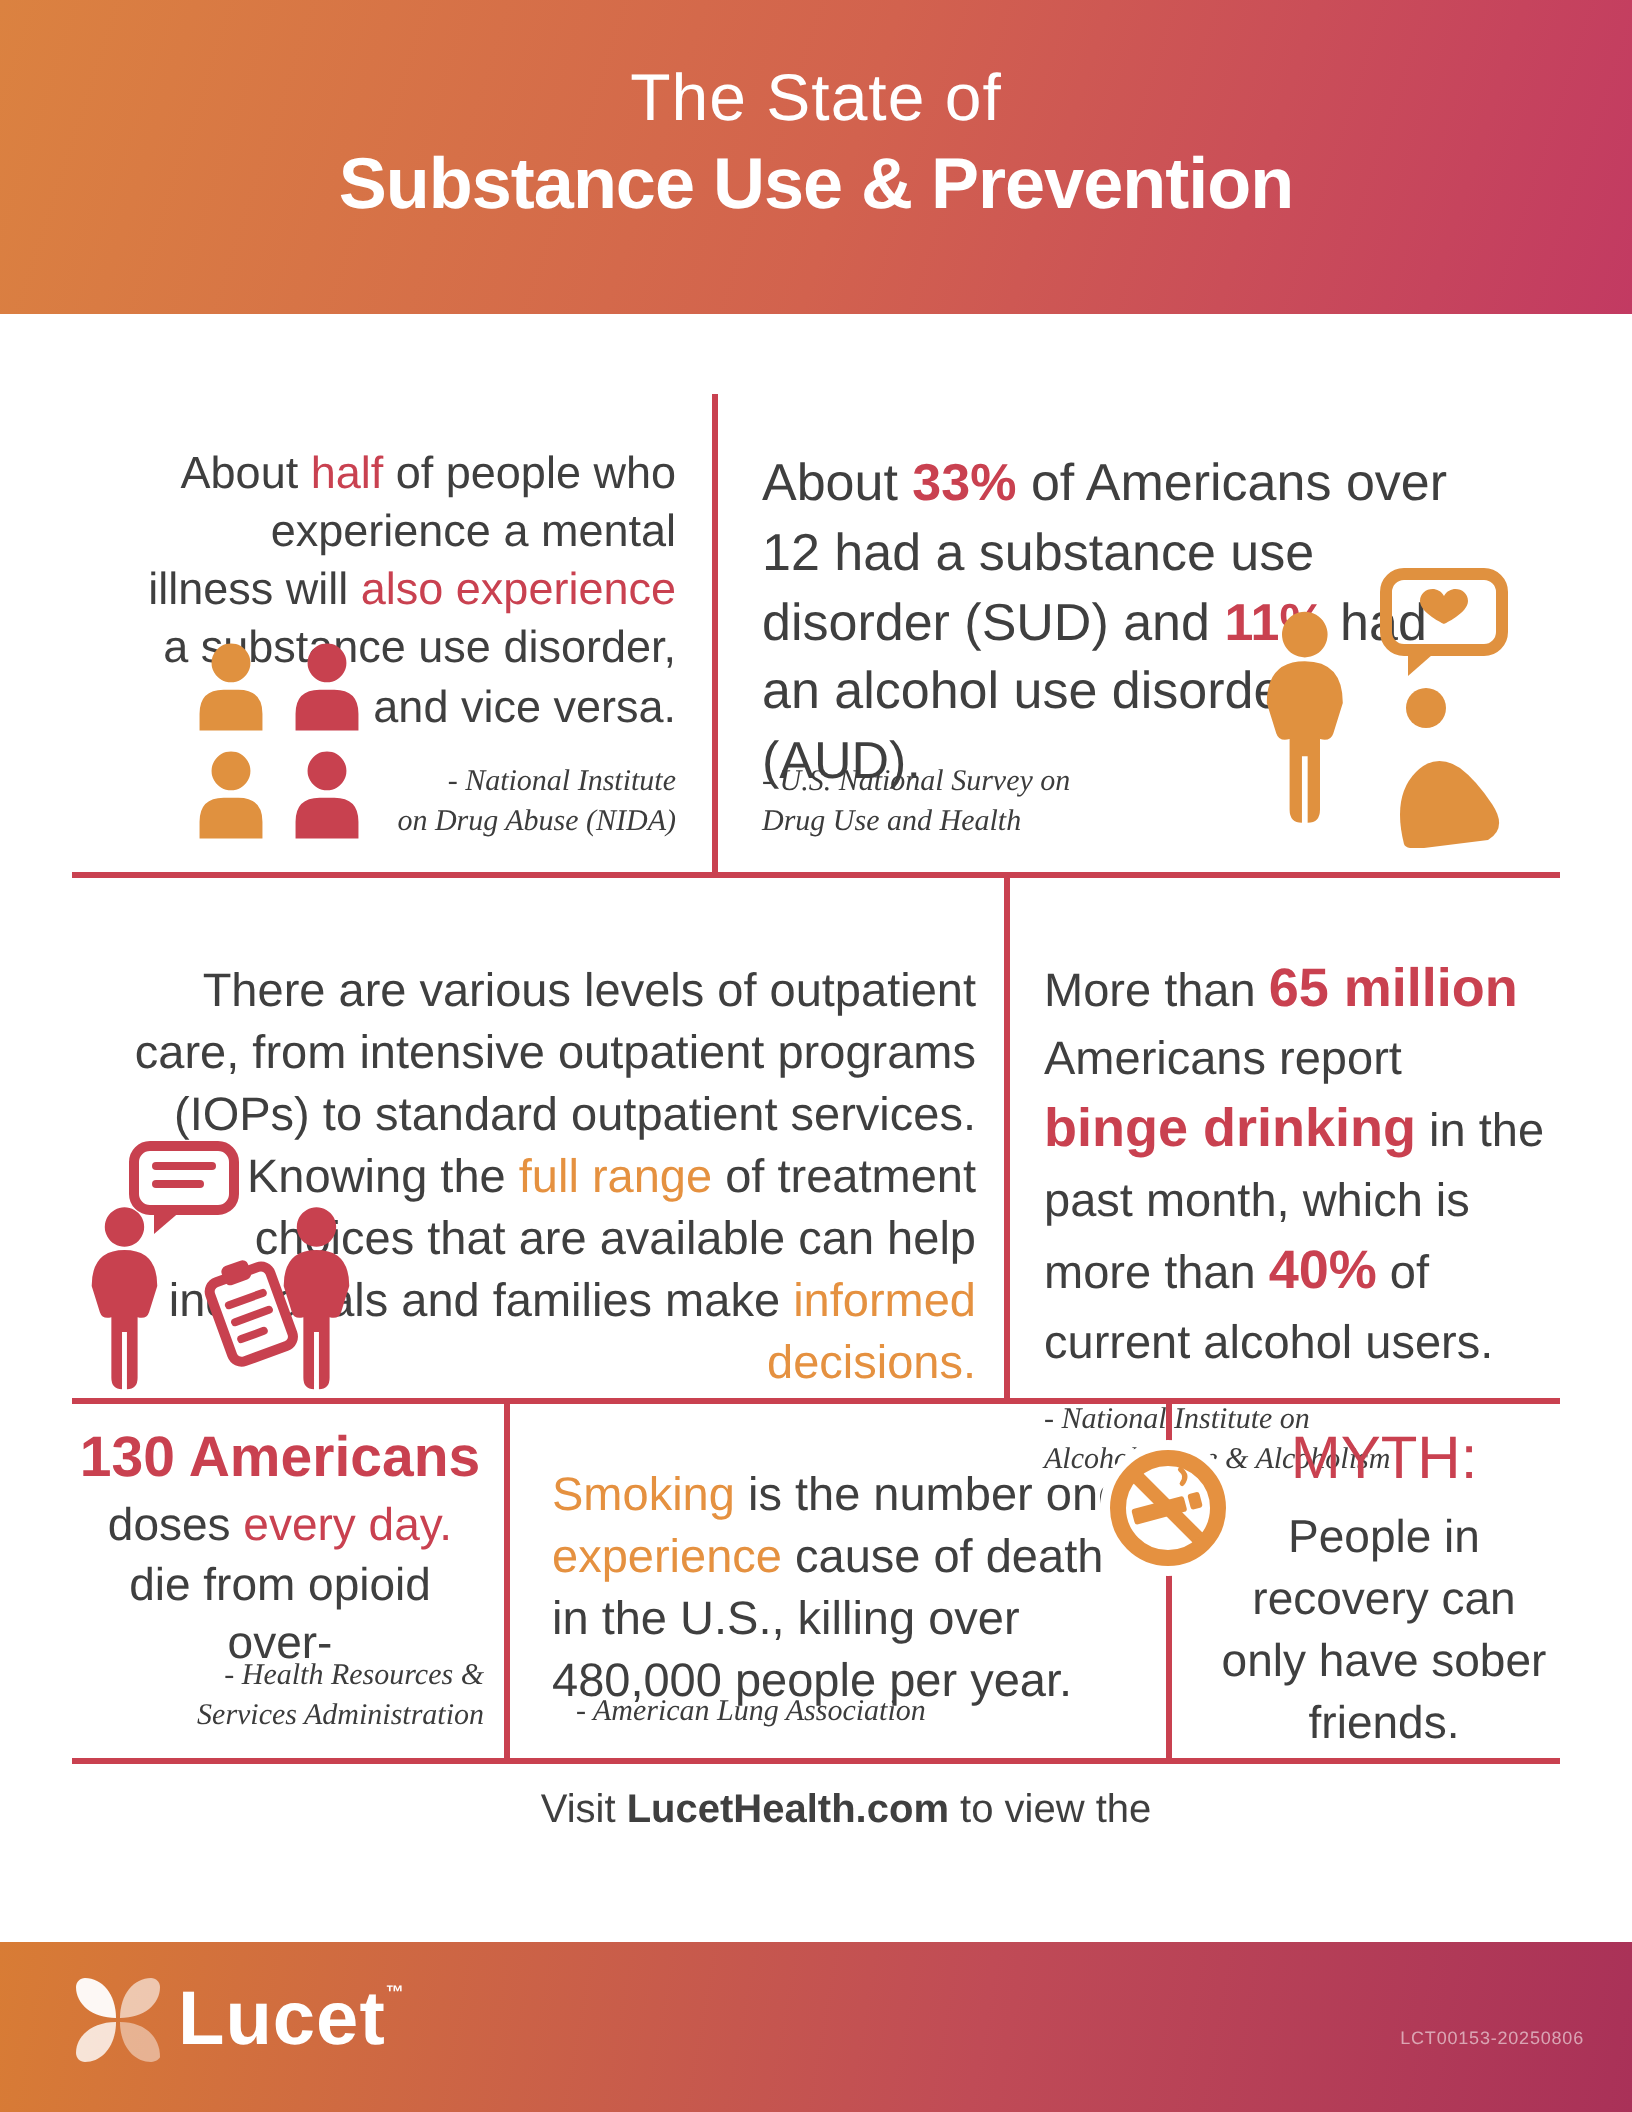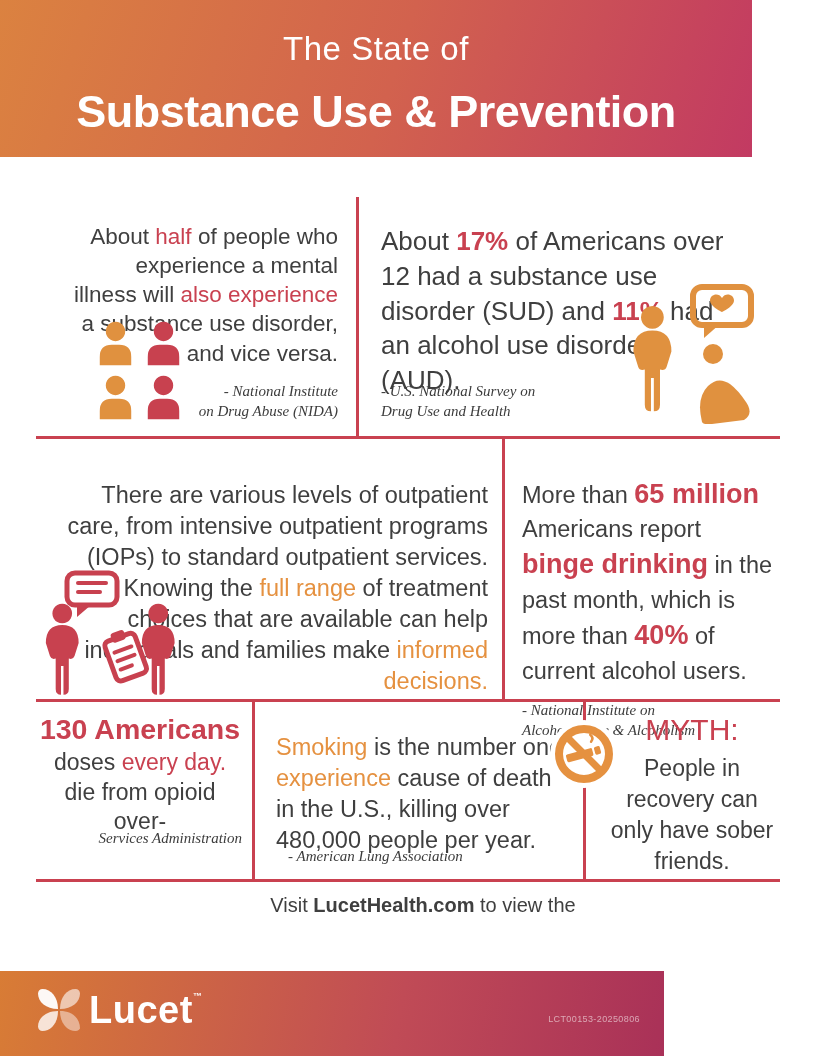--- a/index.html
+++ b/index.html
@@ -8,26 +8,26 @@
     --dark:#3f3f3f;
     --toolkit:#c6485e;
   }
   html,body{margin:0;padding:0;background:#fff;}
   #page{
     position:relative;width:816px;height:1056px;background:#fff;overflow:hidden;
     font-family:"Liberation Sans",sans-serif;color:var(--dark);
   }
   
   .header{
-    position:absolute;left:0;top:0;width:752px;height:157px;
+    position:absolute;left:0;top:0;width:816px;height:157px;
     background:linear-gradient(108deg,#db8240 0%,#d2624e 52%,#c23a62 100%);
     text-align:center;color:#fff;
   }
   .header .l1{margin-top:30px;font-size:33px;font-weight:400;letter-spacing:.5px;}
-  .header .l2{margin-top:18px;font-size:45px;font-weight:700;letter-spacing:-.5px;}
+  .header .l2{margin-top:3px;font-size:36px;font-weight:700;letter-spacing:-.5px;}
   
   .hdiv{position:absolute;left:36px;width:744px;height:3px;background:var(--red);}
   .vdiv{position:absolute;width:3px;background:var(--red);}
   
   .blk{position:absolute;line-height:1.3;}
   .t-right{text-align:right;}
   .cite{font-family:"Liberation Serif",serif;font-style:italic;font-size:15px;line-height:1.35;color:#3c3c3c;}
   .red{color:var(--red);}
   .red-b{color:var(--red);font-weight:700;}
   .red-big{color:var(--red);font-weight:700;font-size:27px;}
@@ -54,21 +54,21 @@
   .nosmoke{
     position:absolute;left:550px;top:720px;width:68px;height:68px;background:#fff;border-radius:50%;
     display:flex;align-items:center;justify-content:center;z-index:2;
   }
   
   .cta{position:absolute;left:15px;top:894px;width:816px;text-align:center;}
   .cta .v{font-size:20px;color:var(--dark);}
   .cta .tk{margin-top:4px;font-size:31px;font-weight:700;color:var(--toolkit);letter-spacing:-.3px;}
   
   .footer{
-    position:absolute;left:0;top:971px;width:664px;height:85px;
+    position:absolute;left:0;top:971px;width:816px;height:85px;
     background:linear-gradient(100deg,#d87c35 0%,#c04b56 60%,#a93158 100%);
   }
   .logo{position:absolute;left:36px;top:15px;display:flex;align-items:flex-start;}
   .logo-word{font-size:38px;font-weight:700;color:#fff;letter-spacing:.5px;margin-left:7px;line-height:48px;}
   .logo-tm{font-size:9px;color:#fff;vertical-align:top;line-height:20px;}
   .code{position:absolute;right:24px;top:43px;font-size:9px;color:rgba(255,255,255,.55);letter-spacing:.4px;}
   svg{display:block;}
 </style>
 </head>
 <body>
@@ -108,21 +108,21 @@
         <use href="#fig-bust" fill="#c8414f"></use>
       </svg>
     <svg width="37" height="46" viewBox="0 0 40 48">
         <use href="#fig-bust" fill="#e0913f"></use>
       </svg>
     <svg width="37" height="46" viewBox="0 0 40 48">
         <use href="#fig-bust" fill="#c8414f"></use>
       </svg>
   </div>
 
-  <p class="blk s2-text"><span>About </span><span class="red-b">17%</span><span> of Americans over 12 had a substance use disorder (SUD) and </span><span class="red-b">11%</span><span> had an alcohol use disorder (AUD).</span></p>
+  <p class="blk s2-text"><span>About </span><span class="red-b">33%</span><span> of Americans over 12 had a substance use disorder (SUD) and </span><span class="red-b">11%</span><span> had an alcohol use disorder (AUD).</span></p>
   <div class="blk cite s2-cite">
     <div>- U.S. National Survey on</div>
     <div>Drug Use and Health</div>
   </div>
   <div class="s2-icon">
     <svg width="135" height="142" viewBox="0 0 135 142">
       <g fill="#e0913f">
         <use href="#fig-person" transform="translate(2,22) scale(0.95)"></use>
 
         <g transform="translate(70,2)">
@@ -169,20 +169,21 @@
     <div>- National Institute on</div>
     <div>Alcohol Abuse &amp; Alcoholism</div>
   </div>
 
   <div class="blk s5">
     <div class="headline">130 Americans</div>
     <div><span>doses </span><span class="red">every day.</span></div>
     <div>die from opioid over-</div>
   </div>
   <div class="blk cite s5-cite">
+    <div>- Health Resources &amp;</div>
     <div>Services Administration</div>
   </div>
 
   <p class="blk s6-text"><span class="orange">Smoking</span><span> is the number one </span><span class="orange">experience</span><span> cause of death in the U.S., killing over 480,000 people per year.</span></p>
   <div class="blk cite s6-cite">
     <div>- American Lung Association</div>
   </div>
 
   <div class="nosmoke">
     <svg width="60" height="60" viewBox="0 0 60 60">

